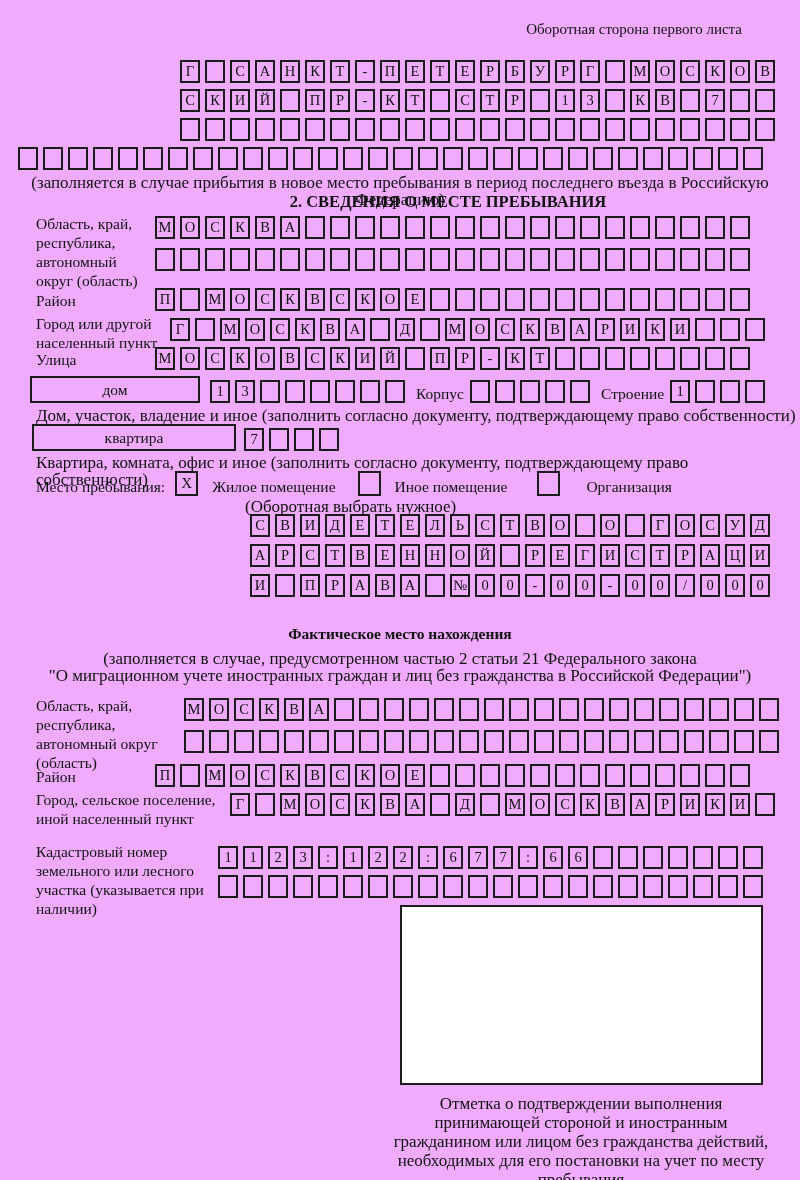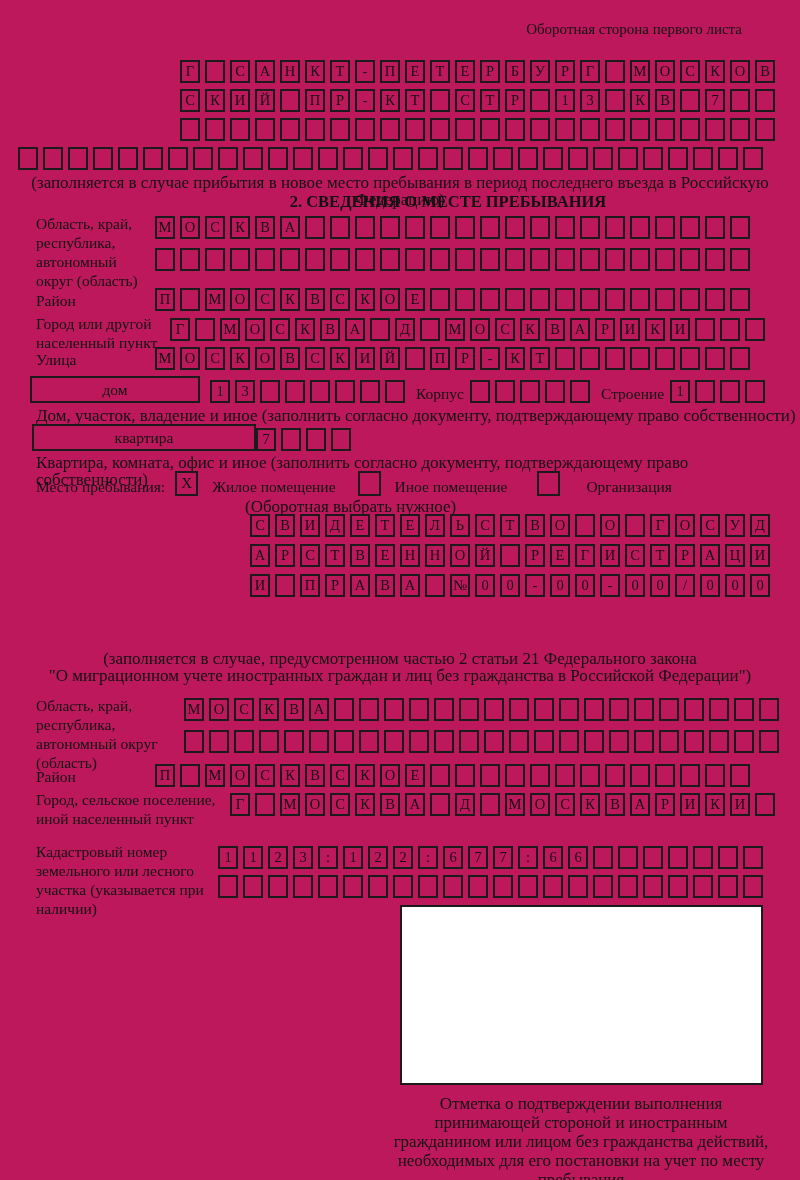--- a/index.html
+++ b/index.html
@@ -1,17 +1,17 @@
 <!DOCTYPE html>
 <html lang="ru"><head>
 <meta charset="utf-8">
 <style>
   html,body{margin:0;padding:0;background:#fff;}
   .page{
-    position:relative;width:800px;height:1180px;margin:0 auto;background:#be185d;
+    position:relative;width:800px;height:1180px;margin:0 auto;background:#f0abfc;
     font-family:"Liberation Serif","DejaVu Serif",serif;color:#111;overflow:hidden;
   }
   .abs{position:absolute;}
   .lbl{font-size:15.5px;line-height:19px;}
   .cap{font-size:17px;line-height:17px;}
   .center{left:0;width:100%;text-align:center;}
   .bold{font-weight:bold;}
   .boxrow{display:flex;}
   .boxcol .boxrow{margin-bottom:6px;}
   .boxcol.wide .boxrow{margin-bottom:9px;}
@@ -322,21 +322,21 @@
     <div class="boxrow">
         <span class="cbox">1</span>
         <span class="cbox"></span>
         <span class="cbox"></span>
         <span class="cbox"></span>
       </div>
   </div>
   <div class="abs cap" style="top:407px;left:36px;">Дом, участок, владение и иное (заполнить согласно документу, подтверждающему право собственности)</div>
 
   <div class="abs hrow" style="top:424px;left:32px;">
-    <div class="field-rect" style="width:224px;">квартира</div>
+    <div class="field-rect" style="width:204px;margin-right:8px;">квартира</div>
     <div class="boxrow">
         <span class="cbox">7</span>
         <span class="cbox"></span>
         <span class="cbox"></span>
         <span class="cbox"></span>
       </div>
   </div>
   <div class="abs cap" style="top:454px;left:36px;">Квартира, комната, офис и иное (заполнить согласно документу, подтверждающему право собственности)</div>
 
   <div class="abs hrow" style="top:471px;left:36px;">
@@ -415,20 +415,21 @@
         <span class="cbox">-</span>
         <span class="cbox">0</span>
         <span class="cbox">0</span>
         <span class="cbox">/</span>
         <span class="cbox">0</span>
         <span class="cbox">0</span>
         <span class="cbox">0</span>
       </div>
   </div>
 
+  <div class="abs center bold" style="top:625px;font-size:15.5px;">Фактическое место нахождения</div>
   <div class="abs cap center" style="top:650px;">(заполняется в случае, предусмотренном частью 2 статьи 21 Федерального закона</div>
   <div class="abs cap center" style="top:667px;">"О миграционном учете иностранных граждан и лиц без гражданства в Российской Федерации")</div>
 
   <div class="abs lbl" style="top:696px;left:36px;width:142px;">Область, край, республика, автономный округ (область)</div>
   <div class="abs boxcol wide" style="top:698px;left:184px;">
     <div class="boxrow">
         <span class="cbox">М</span>
         <span class="cbox">О</span>
         <span class="cbox">С</span>
         <span class="cbox">К</span>

